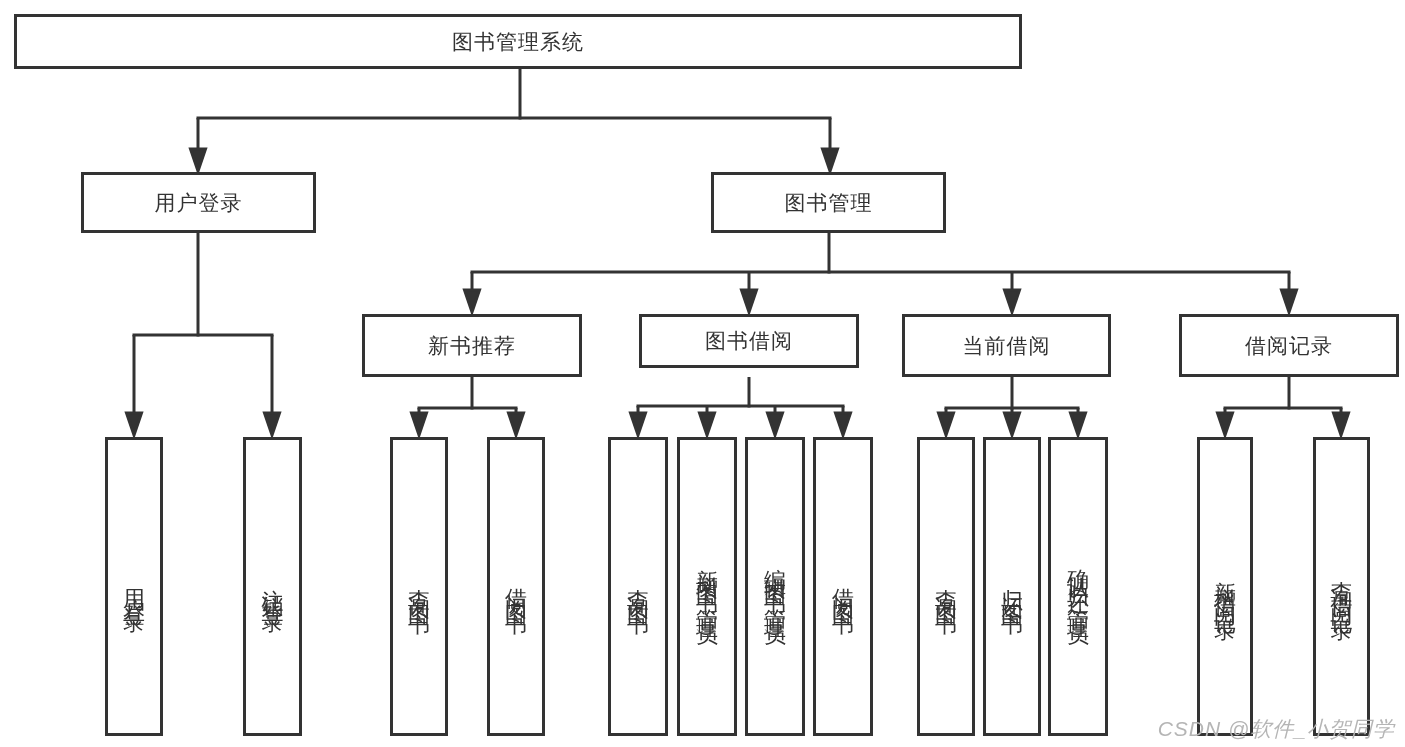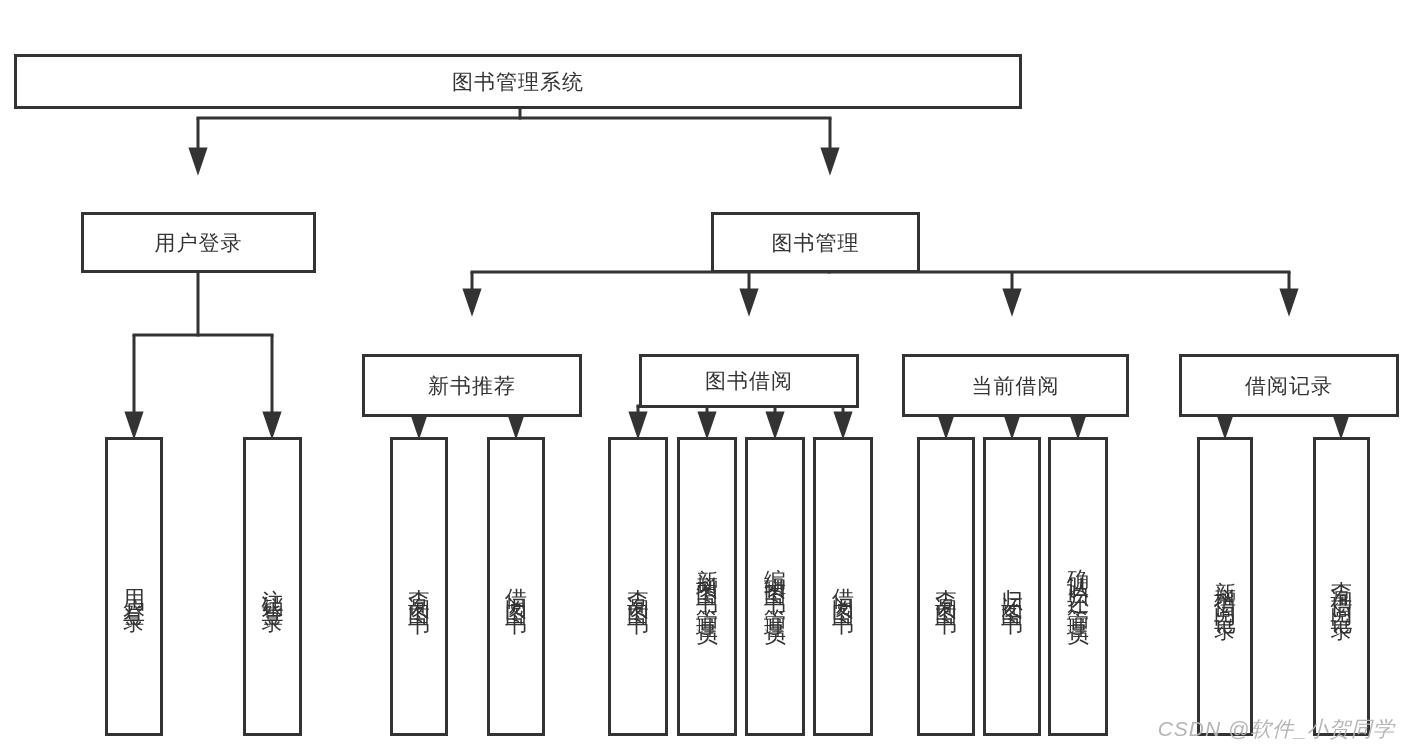--- a/index.html
+++ b/index.html
@@ -22,21 +22,20 @@
     border: 3px solid #333333;
     background: #ffffff;
     display: flex;
     align-items: center;
     justify-content: center;
     color: #333333;
     font-size: 21px;
     letter-spacing: 1px;
     white-space: nowrap;
     z-index: 2;
-    margin-top: 40px;
   }
   .leaf {
     position: absolute;
     box-sizing: border-box;
     top: 437px;
     height: 299px;
     border: 3px solid #333333;
     background: #ffffff;
     display: flex;
     align-items: center;
@@ -144,25 +143,25 @@
         <line x1="1341" y1="408" x2="1341" y2="424"></line>
         <polygon points="1341,435 1333.5,413 1348.5,413"></polygon>
       </g>
 
     </g>
   </svg>
 
   <div class="node" style="left:14px; top:14px; width:1008px; height:55px;">图书管理系统</div>
 
   <div class="node" style="left:81px; top:172px; width:235px; height:61px;">用户登录</div>
-  <div class="node" style="left:711px; top:172px; width:209px; height:61px;">图书管理</div>
+  <div class="node" style="left:711px; top:172px; width:235px; height:61px;">图书管理</div>
 
   <div class="node" style="left:362px; top:314px; width:220px; height:63px;">新书推荐</div>
   <div class="node" style="left:639px; top:314px; width:220px; height:54px;">图书借阅</div>
-  <div class="node" style="left:902px; top:314px; width:227px; height:63px;">当前借阅</div>
+  <div class="node" style="left:902px; top:314px; width:209px; height:63px;">当前借阅</div>
   <div class="node" style="left:1179px; top:314px; width:220px; height:63px;">借阅记录</div>
 
   <div class="leaf" style="left:105px; width:58px;">
     <span>用户登录</span>
   </div>
   <div class="leaf" style="left:243px; width:59px;">
     <span>注销登录</span>
   </div>
 
   <div class="leaf" style="left:390px; width:58px;">

